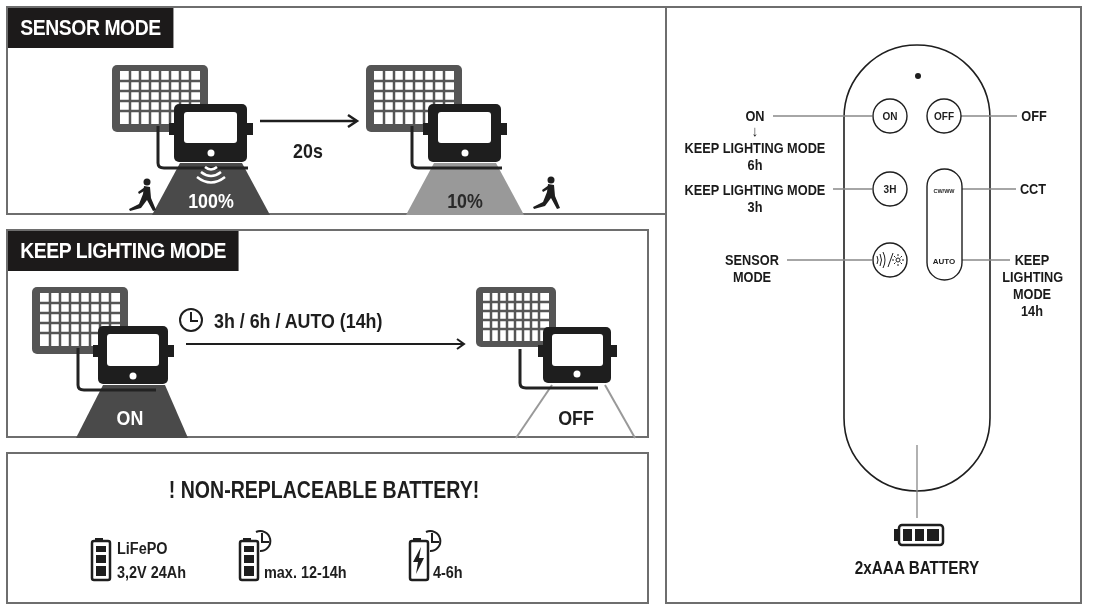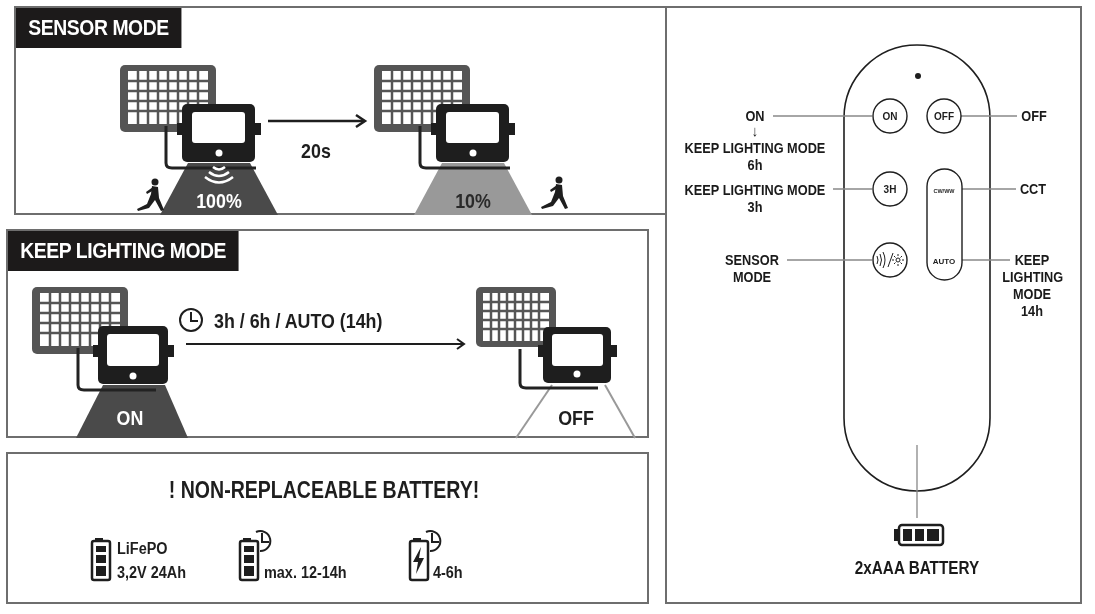--- a/index.html
+++ b/index.html
@@ -9,21 +9,21 @@
   .tag { position:absolute; left:0; top:0; background:#1c1a1a; color:#fff; font-weight:bold;
          font-size:22px; letter-spacing:-0.5px; padding:0 14px; height:40px; line-height:40px;
          transform:scaleX(0.88); transform-origin:left center; white-space:nowrap; }
   svg text { font-family:"Liberation Sans", "DejaVu Sans", sans-serif; font-weight:bold; }
   .label { position:absolute; font-weight:bold; font-size:15px; line-height:17px; color:#1a1a1a;
            text-align:center; white-space:nowrap; transform:scaleX(0.85); }
 </style>
 </head>
 <body>
 
-<div class="panel" style="left:6px; top:6px; width:737px; height:209px;margin-left:8px;">
+<div class="panel" style="left:6px; top:6px; width:737px; height:209px;">
   <div class="tag" style="top:0;left:0;">SENSOR MODE</div>
   <svg width="643" height="209" style="position:absolute;left:0;top:0;">
 
     <g>
       <rect x="104" y="57" width="96" height="67" rx="5" fill="#555"></rect>
       <rect x="112" y="63" width="80" height="53" fill="#fff"></rect>
       <g stroke="#555" stroke-width="2.5">
         <line x1="122" y1="63" x2="122" y2="116"></line>
           <line x1="132" y1="63" x2="132" y2="116"></line>
         <line x1="142" y1="63" x2="142" y2="116"></line>

